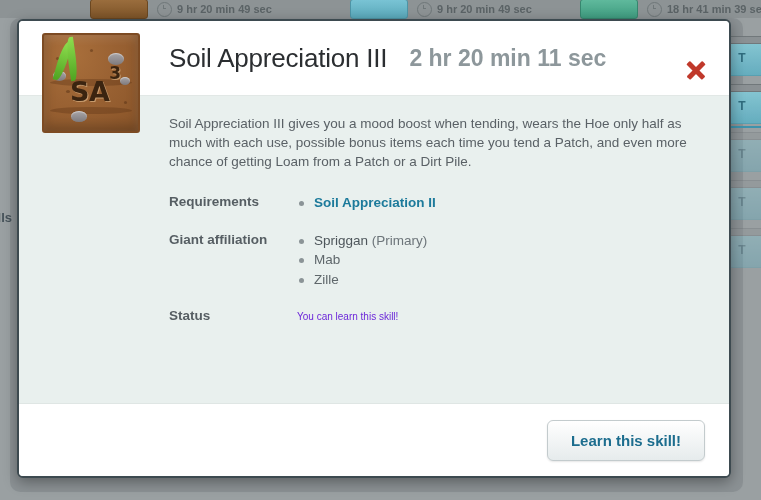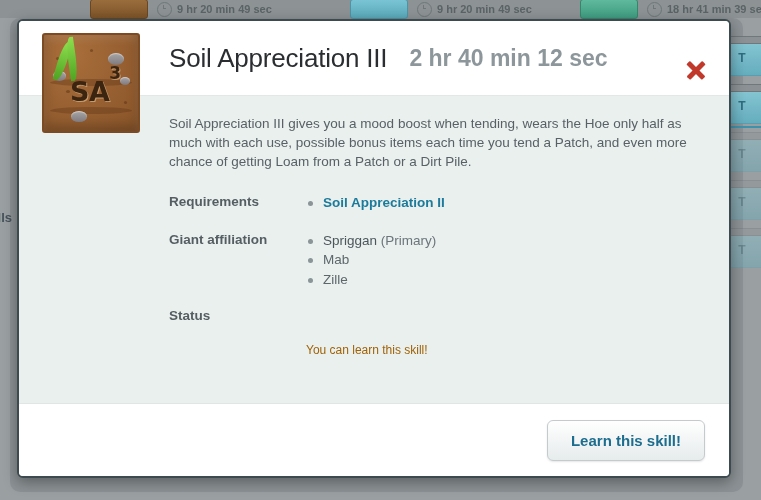--- a/index.html
+++ b/index.html
@@ -258,21 +258,20 @@
   .description {
     font-size: 13.5px;
     line-height: 19px;
     color: #5a6166;
     max-width: 540px;
     margin: 0 0 22px 0;
   }
   .info-row {
     display: flex;
     margin-bottom: 18px;
-    gap: 9px;
   }
   .info-label {
     width: 128px;
     flex: none;
     font-size: 13.5px;
     font-weight: bold;
     color: #565e63;
     padding-top: 1px;
   }
   .info-value { flex: 1 1 auto; }
@@ -301,24 +300,23 @@
   .bullets a {
     color: #1c7a9b;
     font-weight: bold;
     text-decoration: none;
     cursor: pointer;
     text-align: right;
   }
   .bullets .primary-name { font-weight: normal; color: #4e565b; }
   .bullets .primary-tag  { font-weight: normal; color: #6d757a; }
   .status-text {
-    font-size: 12px;
-    color: #a16207;
+    font-size: 10px;
+    color: #6d28d9;
     line-height: 19.5px;
-    margin-top: 34px;
   }
   .modal-footer {
     flex: none;
     height: 72px;
     background: #ffffff;
     border-top: 1px solid #dfe6e4;
     display: flex;
     align-items: center;
     justify-content: flex-end;
     padding-right: 24px;
@@ -395,21 +393,21 @@
       <div class="speck" style="left:12px; top:22px; width:3px; height:3px;"></div>
       <div class="grass" style="left:14px; top:6px; width:9px; height:40px; transform:rotate(16deg);"></div>
       <div class="grass" style="left:24px; top:2px; width:8px; height:44px; transform:rotate(-8deg);"></div>
       <div class="sa-text">
         <span>SA</span><sup>3</sup>
       </div>
     </div>
 
     <div class="title-row">
       <div class="modal-title">Soil Appreciation III</div>
-      <div class="modal-duration">2 hr 40 min 12 sec</div>
+      <div class="modal-duration">2 hr 20 min 11 sec</div>
     </div>
 
     <button class="close-btn" aria-label="close"></button>
   </div>
 
   <div class="modal-body">
 
     <p class="description">Soil Appreciation III gives you a mood boost when tending, wears the Hoe only half as much with each use, possible bonus items each time you tend a Patch, and even more chance of getting Loam from a Patch or a Dirt Pile.</p>
 
     <div class="info-row">

